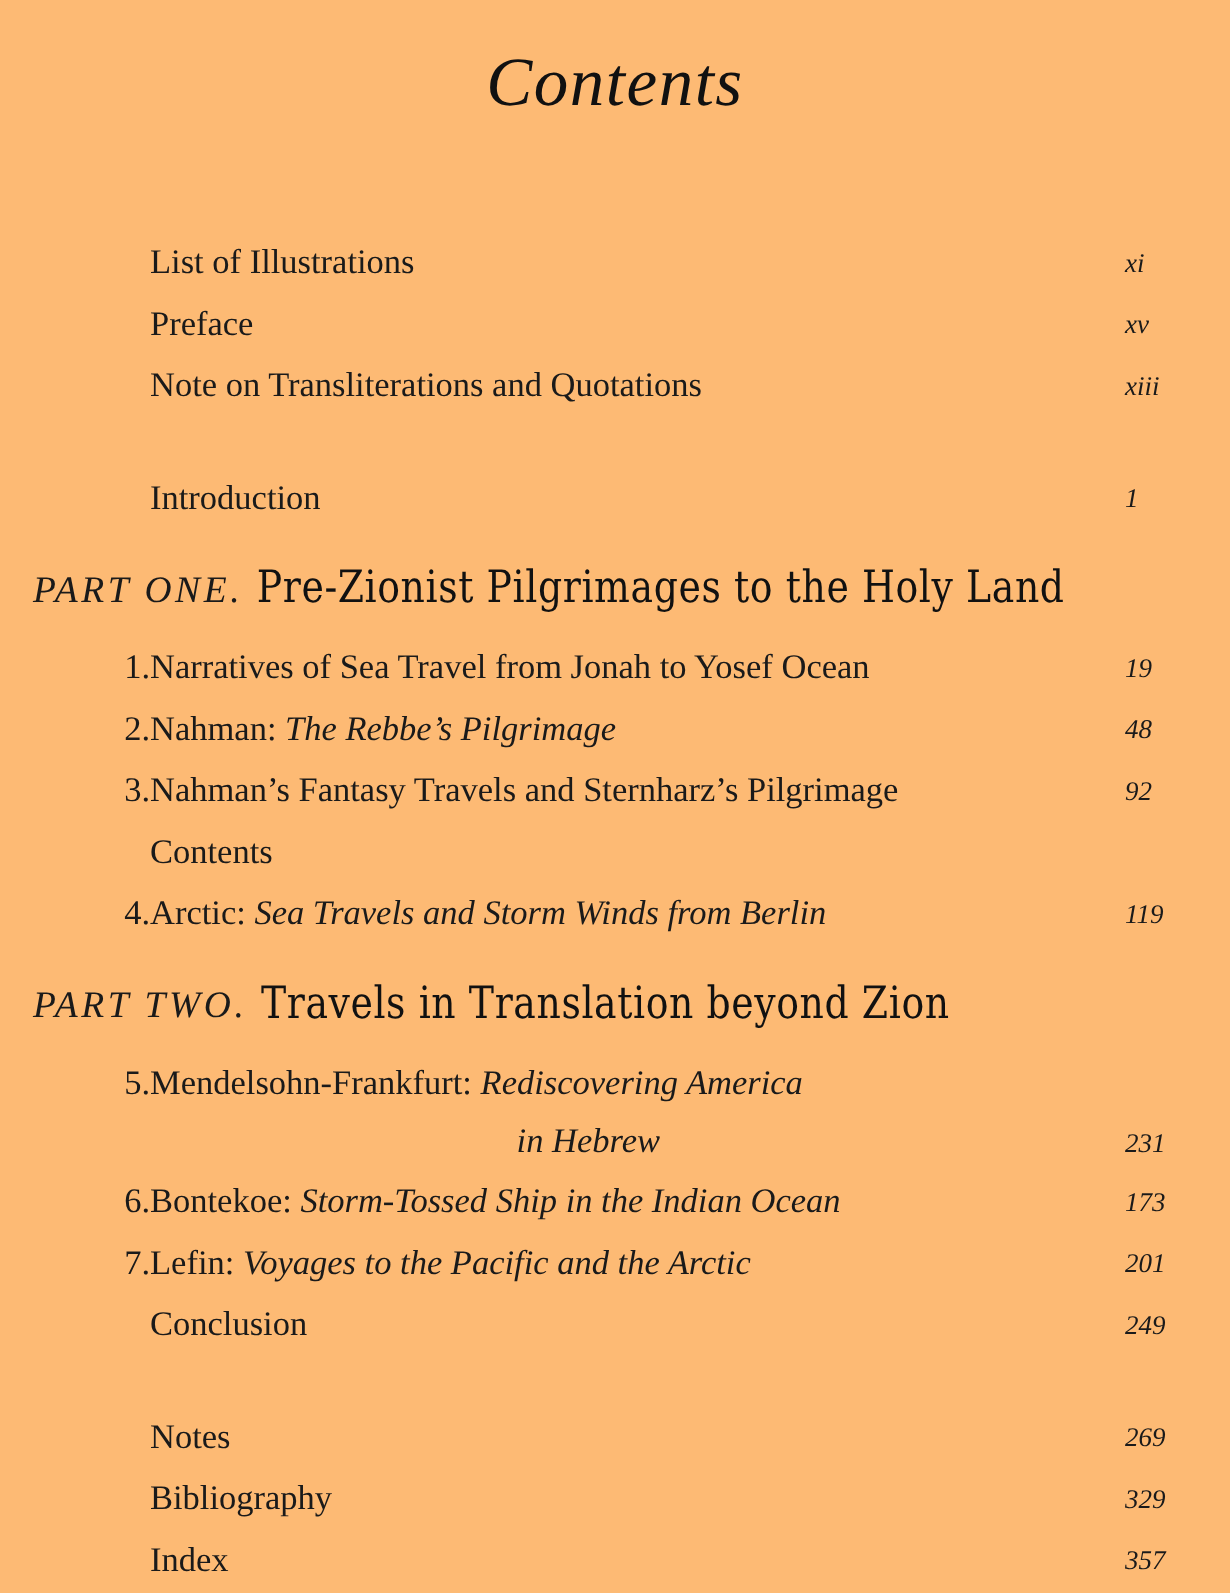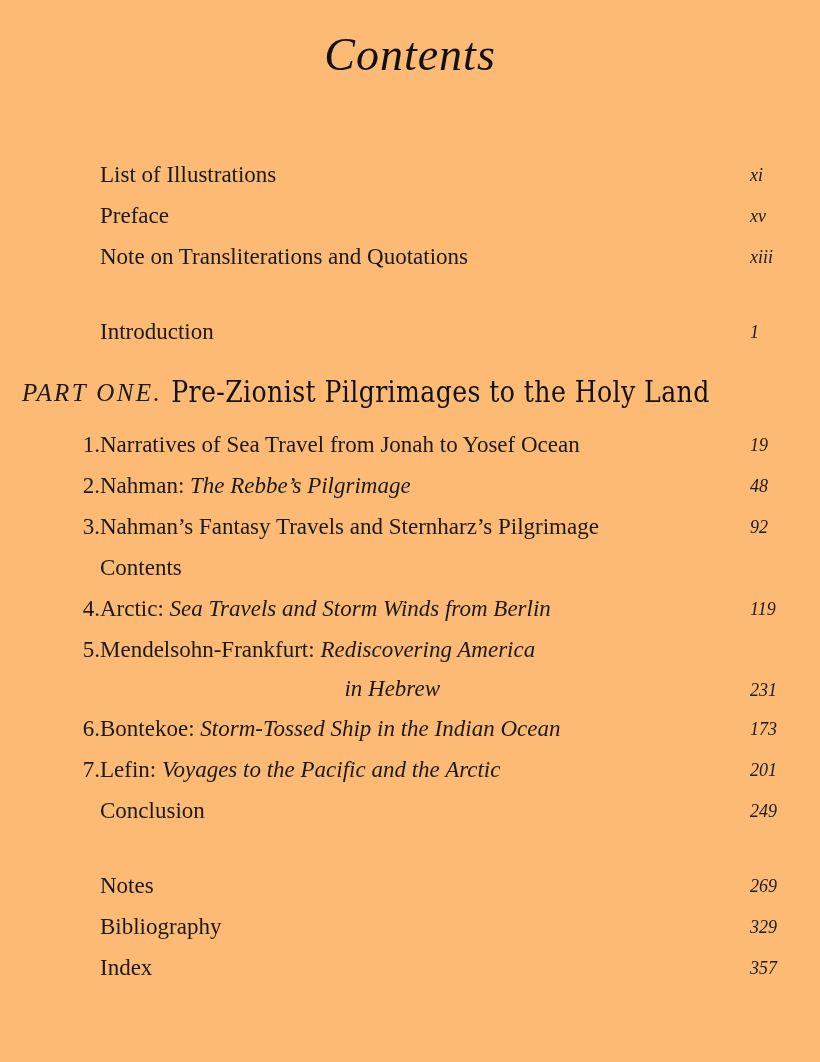--- a/index.html
+++ b/index.html
@@ -228,20 +228,23 @@
     </div>
 
     <div class="entry">
       <span class="entry-inner">
         <span class="num">4.</span>
         <span class="label"><span>Arctic:</span>&nbsp;<span class="ital">Sea Travels and Storm Winds from Berlin</span></span>
       </span>
       <span class="pageno">119</span>
     </div>
 
+    <div class="part">
+      <span class="part-kicker">PART TWO.</span><span class="part-title">Travels in Translation beyond Zion</span>
+    </div>
 
     <div class="entry">
       <span class="entry-inner">
         <span class="num">5.</span>
         <span class="label"><span>Mendelsohn-Frankfurt:</span>&nbsp;<span class="ital">Rediscovering America</span></span>
       </span>
     </div>
     <div class="contline">
       <span class="cont-text">in Hebrew</span>
       <span class="pageno">231</span>

